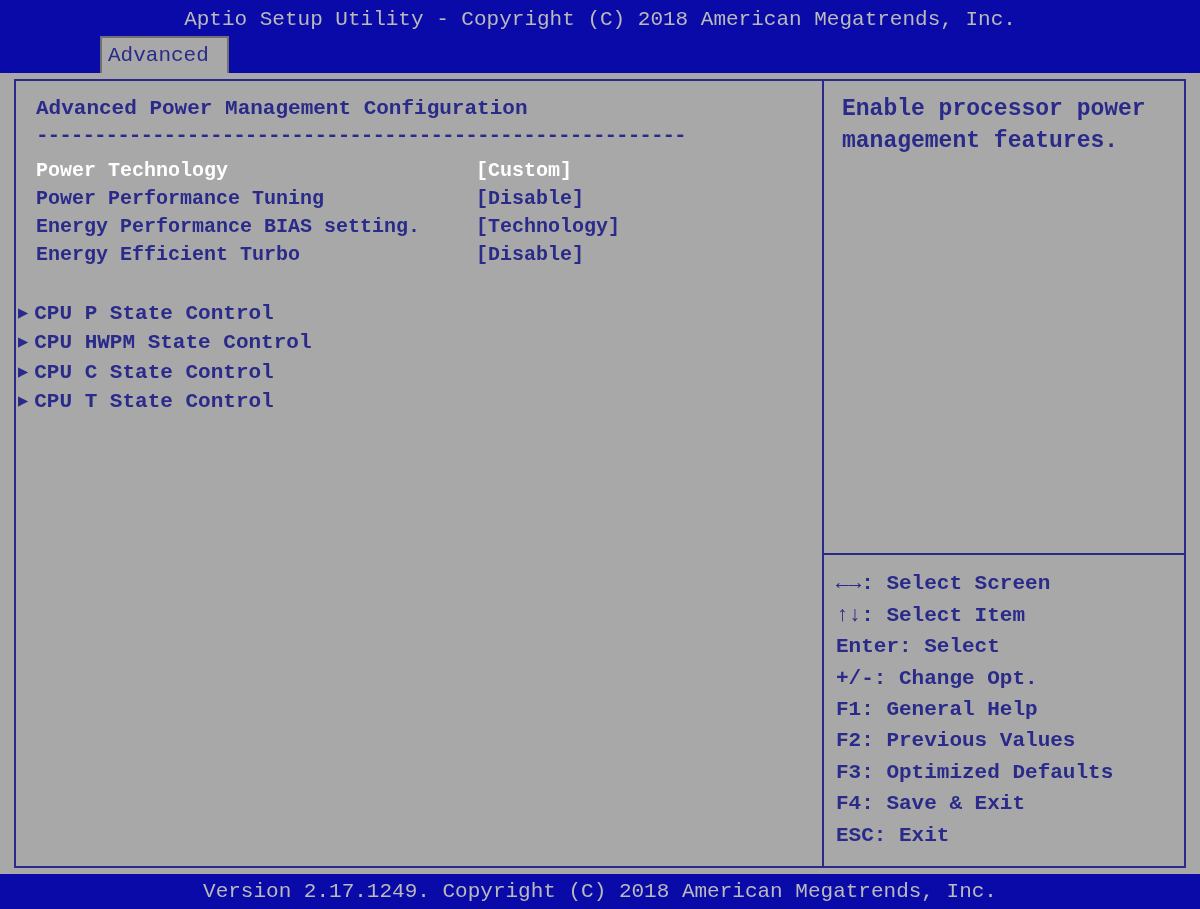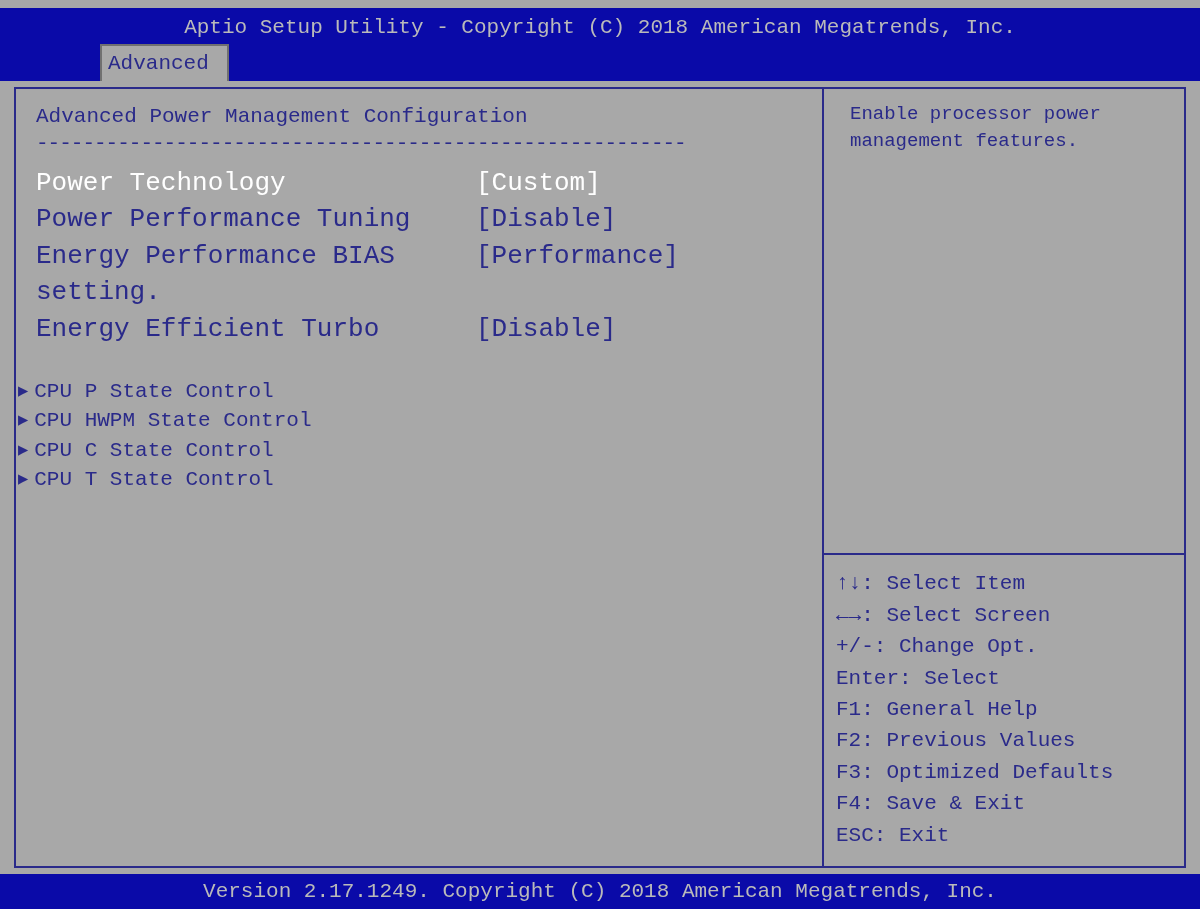--- a/index.html
+++ b/index.html
@@ -22,21 +22,20 @@
       display: flex;
       flex-direction: column;
     }
     .header-bar {
       background: #0a0aa8;
       color: #bababa;
       text-align: center;
       padding: 8px 0 4px 0;
       font-size: 21px;
       font-weight: normal;
-      margin-top: 8px;
     }
     .tab-bar {
       background: #0a0aa8;
       padding-left: 100px;
       height: 38px;
       display: flex;
       align-items: flex-end;
     }
     .tab {
       background: #a8a8a8;
@@ -46,37 +45,38 @@
       display: inline-block;
       border: 2px solid #707070;
       border-bottom: none;
     }
     .content-area {
       flex: 1;
       display: flex;
       margin: 6px 14px;
       border: 2px solid #2a2a8a;
       background: #a8a8a8;
+      font-weight: bold;
     }
     .left-panel {
       flex: 1;
       padding: 16px 20px;
       border-right: 2px solid #2a2a8a;
     }
     .right-panel {
       width: 360px;
       display: flex;
       flex-direction: column;
     }
     .right-top {
       flex: 1;
-      padding: 12px 26px;
+      padding: 12px 18px;
       border-bottom: 2px solid #2a2a8a;
       color: #2a2a8a;
-      font-size: 19px;
+      font-size: 23px;
       line-height: 1.4;
     }
     .right-bottom {
       padding: 14px 12px 14px 12px;
       color: #2a2a8a;
       font-size: 21px;
       line-height: 1.4;
     }
     .right-bottom div {
       margin-bottom: 2px;
@@ -89,21 +89,21 @@
     .divider {
       color: #2a2a8a;
       font-size: 21px;
       margin-bottom: 10px;
       letter-spacing: -1px;
       white-space: nowrap;
       overflow: hidden;
     }
     .option-row {
       display: flex;
-      font-size: 26px;
+      font-size: 20px;
       line-height: 1.4;
     }
     .option-label {
       width: 440px;
       color: #2a2a8a;
     }
     .option-value {
       color: #2a2a8a;
       text-align: center;
     }
@@ -155,21 +155,21 @@
       <div class="option-row selected">
         <div class="option-label">Power Technology</div>
         <div class="option-value">[Custom]</div>
       </div>
       <div class="option-row">
         <div class="option-label">Power Performance Tuning</div>
         <div class="option-value">[Disable]</div>
       </div>
       <div class="option-row">
         <div class="option-label">Energy Performance BIAS setting.</div>
-        <div class="option-value">[Performance]</div>
+        <div class="option-value">[Technology]</div>
       </div>
       <div class="option-row">
         <div class="option-label">Energy Efficient Turbo</div>
         <div class="option-value">[Disable]</div>
       </div>
 
       <div class="spacer"></div>
 
       <div class="submenu-row">
         <span class="arrow">▶</span>
@@ -188,24 +188,24 @@
         <span>CPU T State Control</span>
       </div>
     </div>
 
     <div class="right-panel">
       <div class="right-top">
         <div>Enable processor power</div>
         <div>management features.</div>
       </div>
       <div class="right-bottom">
+        <div>←→: Select Screen</div>
         <div>↑↓: Select Item</div>
-        <div>←→: Select Screen</div>
+        <div>Enter: Select</div>
         <div>+/-: Change Opt.</div>
-        <div>Enter: Select</div>
         <div>F1: General Help</div>
         <div>F2: Previous Values</div>
         <div>F3: Optimized Defaults</div>
         <div>F4: Save &amp; Exit</div>
         <div>ESC: Exit</div>
       </div>
     </div>
   </div>
 
   <div class="footer-bar">Version 2.17.1249. Copyright (C) 2018 American Megatrends, Inc.</div>

